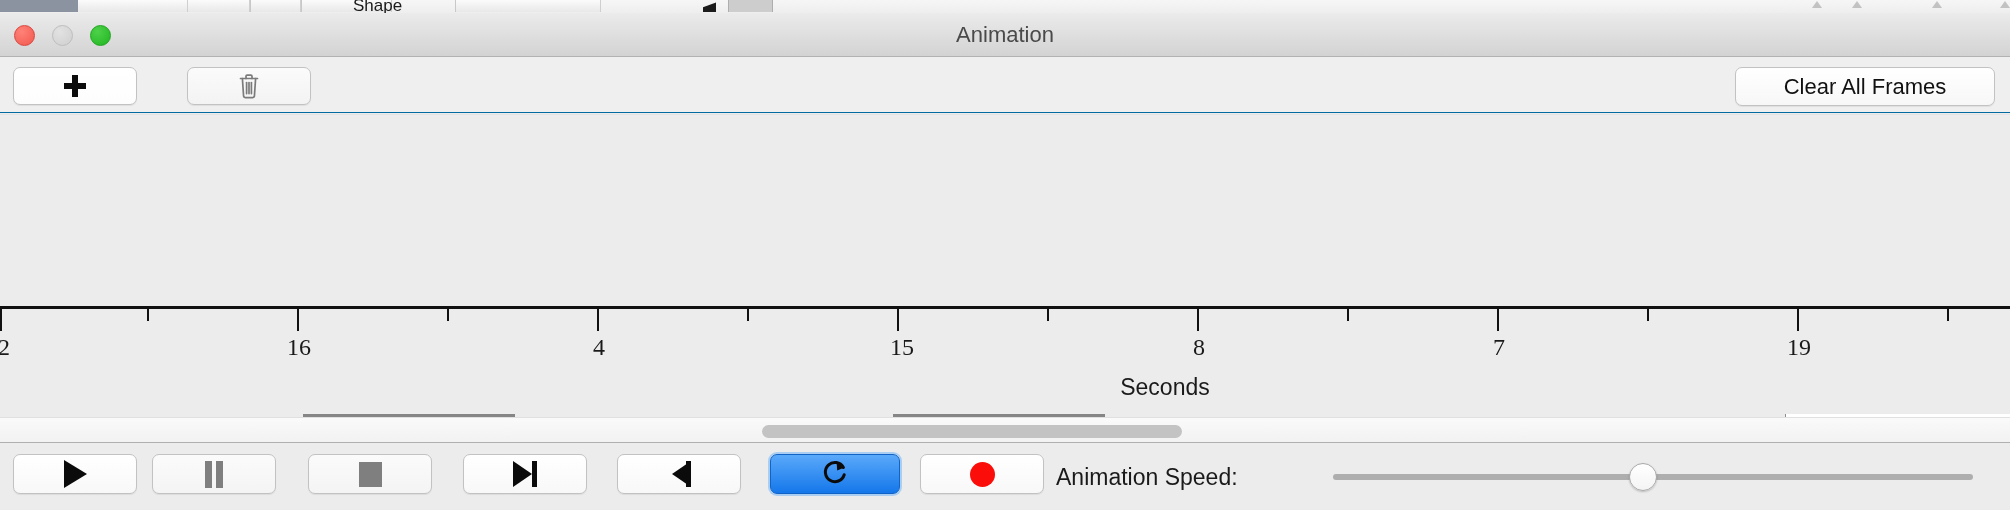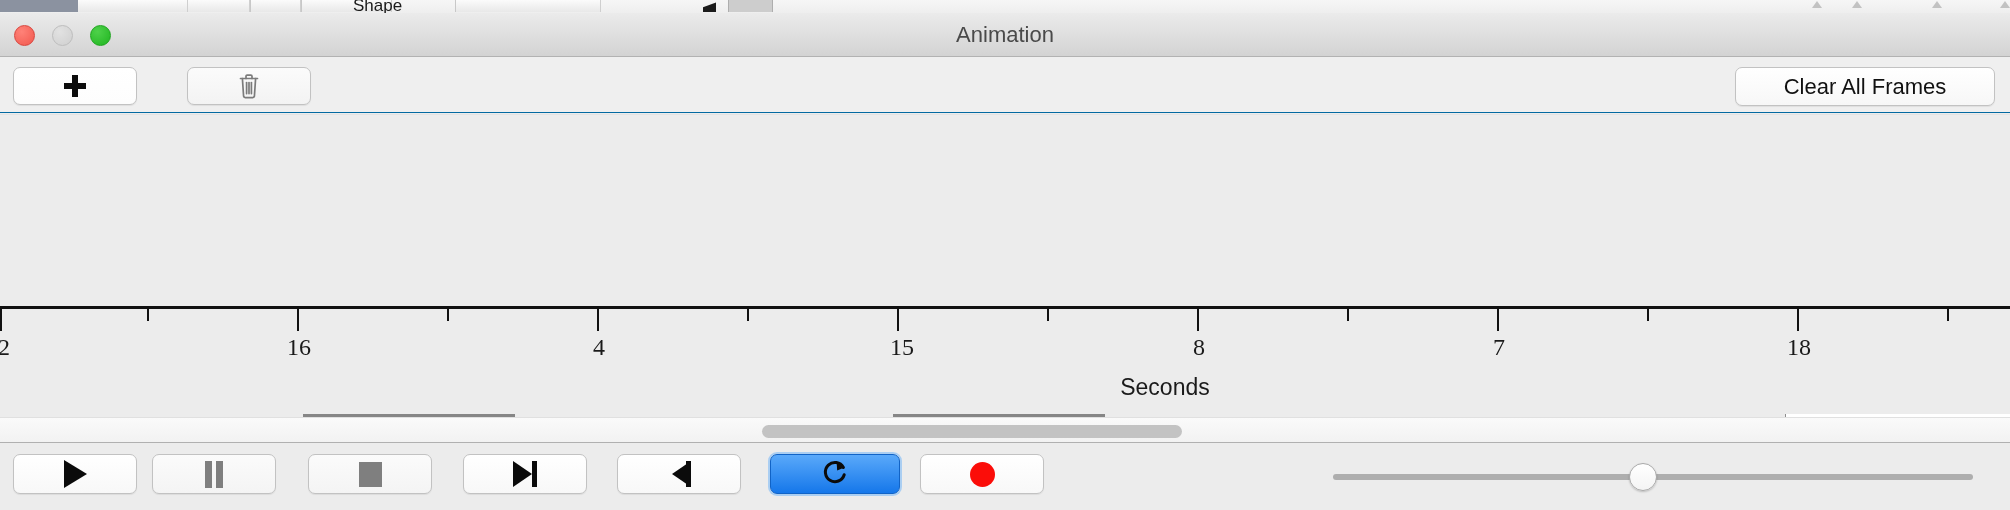--- a/index.html
+++ b/index.html
@@ -458,21 +458,21 @@
   <div class="tick minor" style="left:1647px;"></div>
   <div class="tick major" style="left:1797px;"></div>
   <div class="tick minor" style="left:1947px;"></div>
 
   <div class="ticklabel" style="left:4px;">2</div>
   <div class="ticklabel" style="left:299px;">16</div>
   <div class="ticklabel" style="left:599px;">4</div>
   <div class="ticklabel" style="left:902px;">15</div>
   <div class="ticklabel" style="left:1199px;">8</div>
   <div class="ticklabel" style="left:1499px;">7</div>
-  <div class="ticklabel" style="left:1799px;">18</div>
+  <div class="ticklabel" style="left:1799px;">19</div>
 
   <div id="axis-title">Seconds</div>
 </div>
 
 <div id="scrollbar">
   <div id="scroll-thumb"></div>
 </div>
 
 <div id="playbar">
 
@@ -518,18 +518,19 @@
       </svg>
     </span>
 
   </div>
 
   <div class="pbtn" id="btn-record">
     <span class="g-record"></span>
 
   </div>
 
+  <div id="speed-label">Animation Speed:</div>
 
   <div id="slider">
     <div id="slider-track"></div>
     <div id="slider-thumb"></div>
   </div>
 </div>
 
 </body></html>

